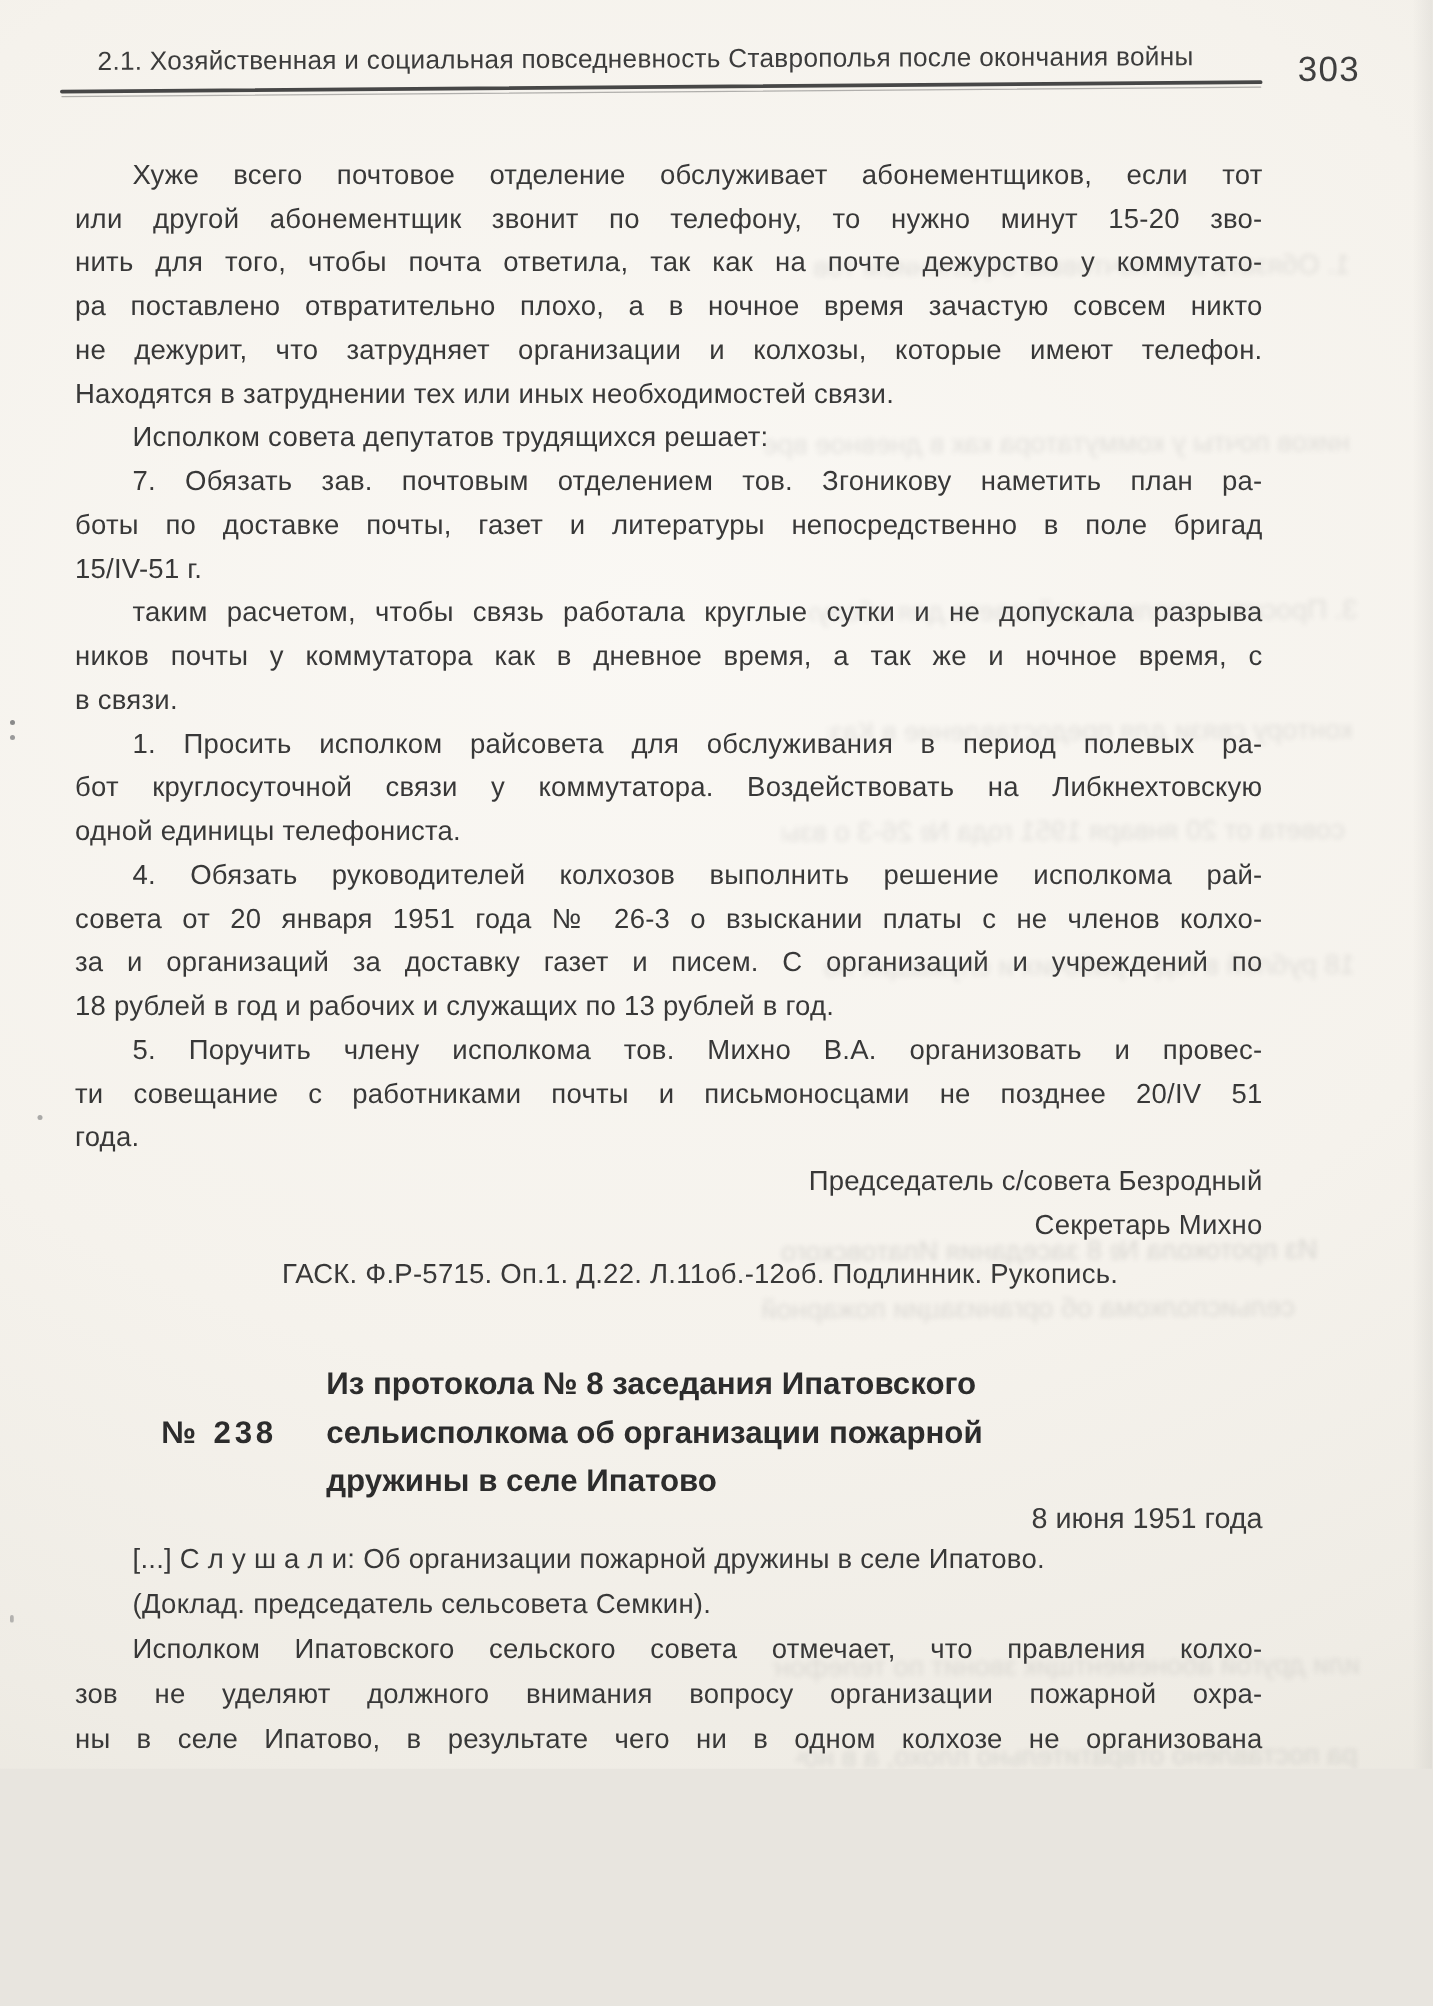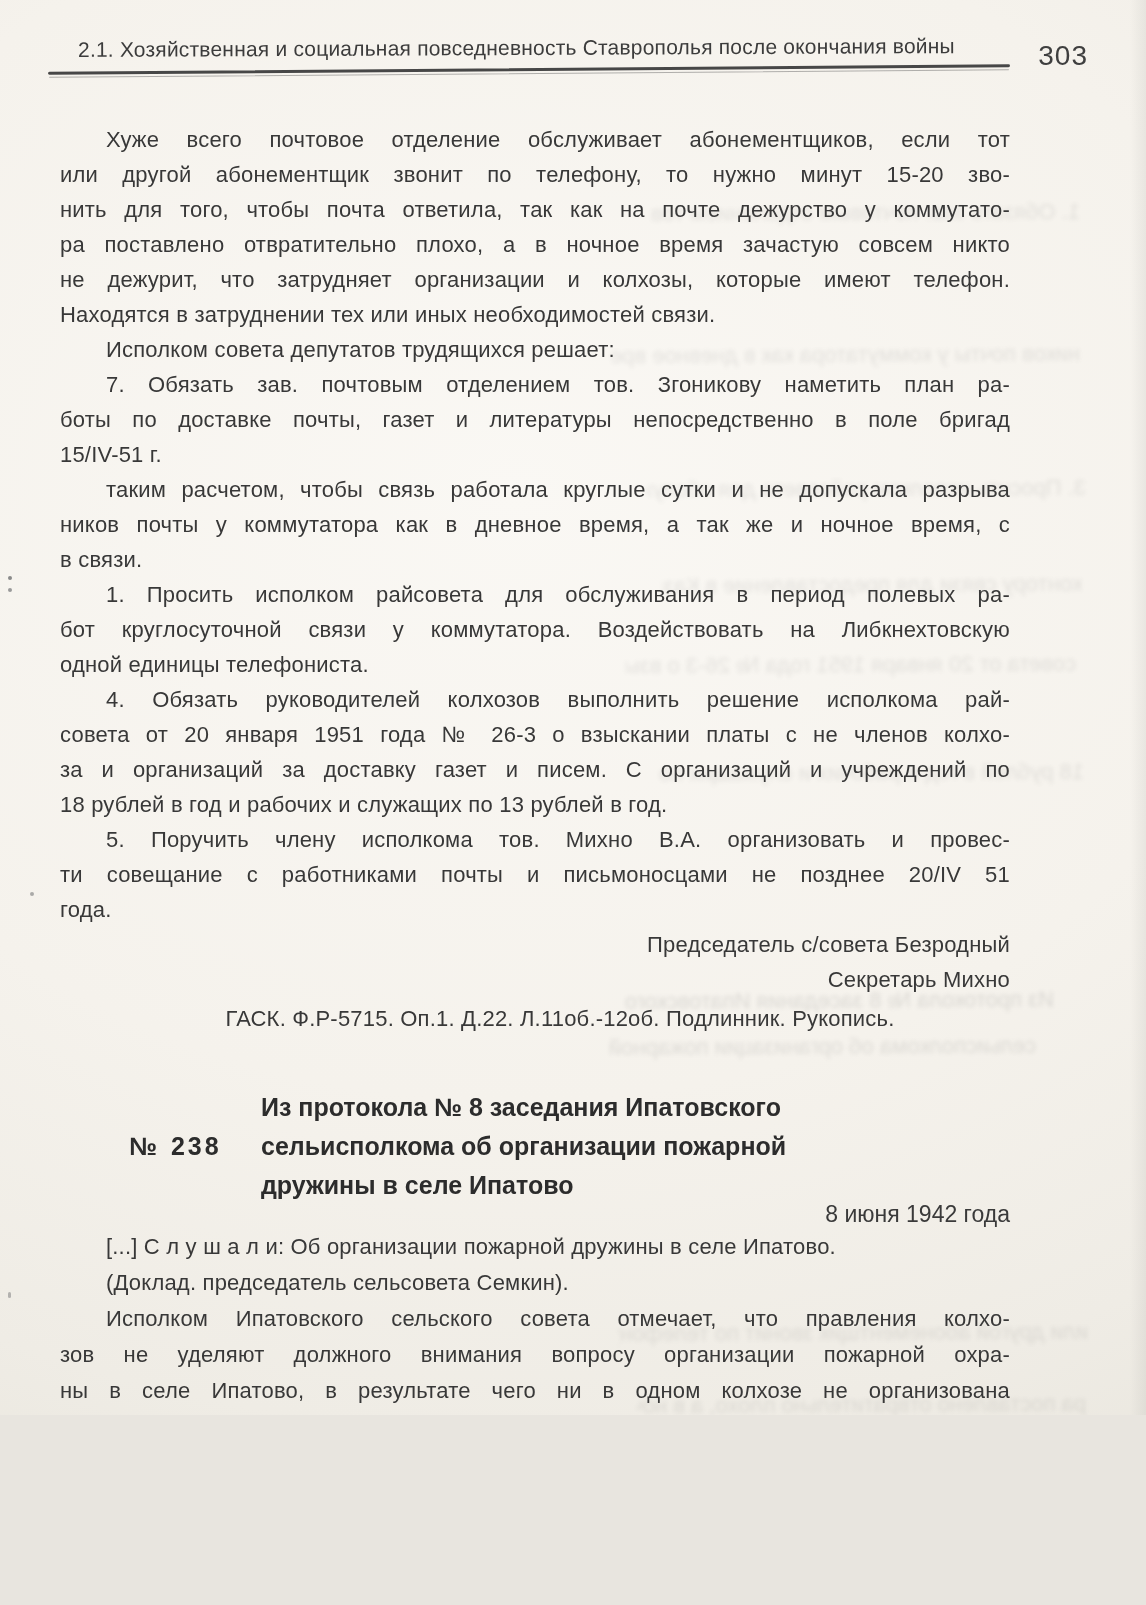--- a/index.html
+++ b/index.html
@@ -137,21 +137,21 @@
     </section>
 
     <section class="dochead">
       <div class="docnum"><span>№</span><span class="num">238</span></div>
       <div class="doctitle">
           <div class="tline">Из протокола № 8 заседания Ипатовского</div>
           <div class="tline">сельисполкома об организации пожарной</div>
           <div class="tline tline-last">дружины в селе Ипатово</div>
         </div>
     </section>
-    <div class="docdate">8 июня 1942 года</div>
+    <div class="docdate">8 июня 1951 года</div>
 
     <section class="doc doc2">
       <div class="para">
           <div class="tline tline-last">[...] С л у ш а л и: Об организации пожарной дружины в селе Ипатово.</div>
         </div>
       <div class="para">
           <div class="tline tline-last">(Доклад. председатель сельсовета Семкин).</div>
         </div>
       <div class="para">
           <div class="tline">Исполком Ипатовского сельского совета отмечает, что правления колхо-</div>

